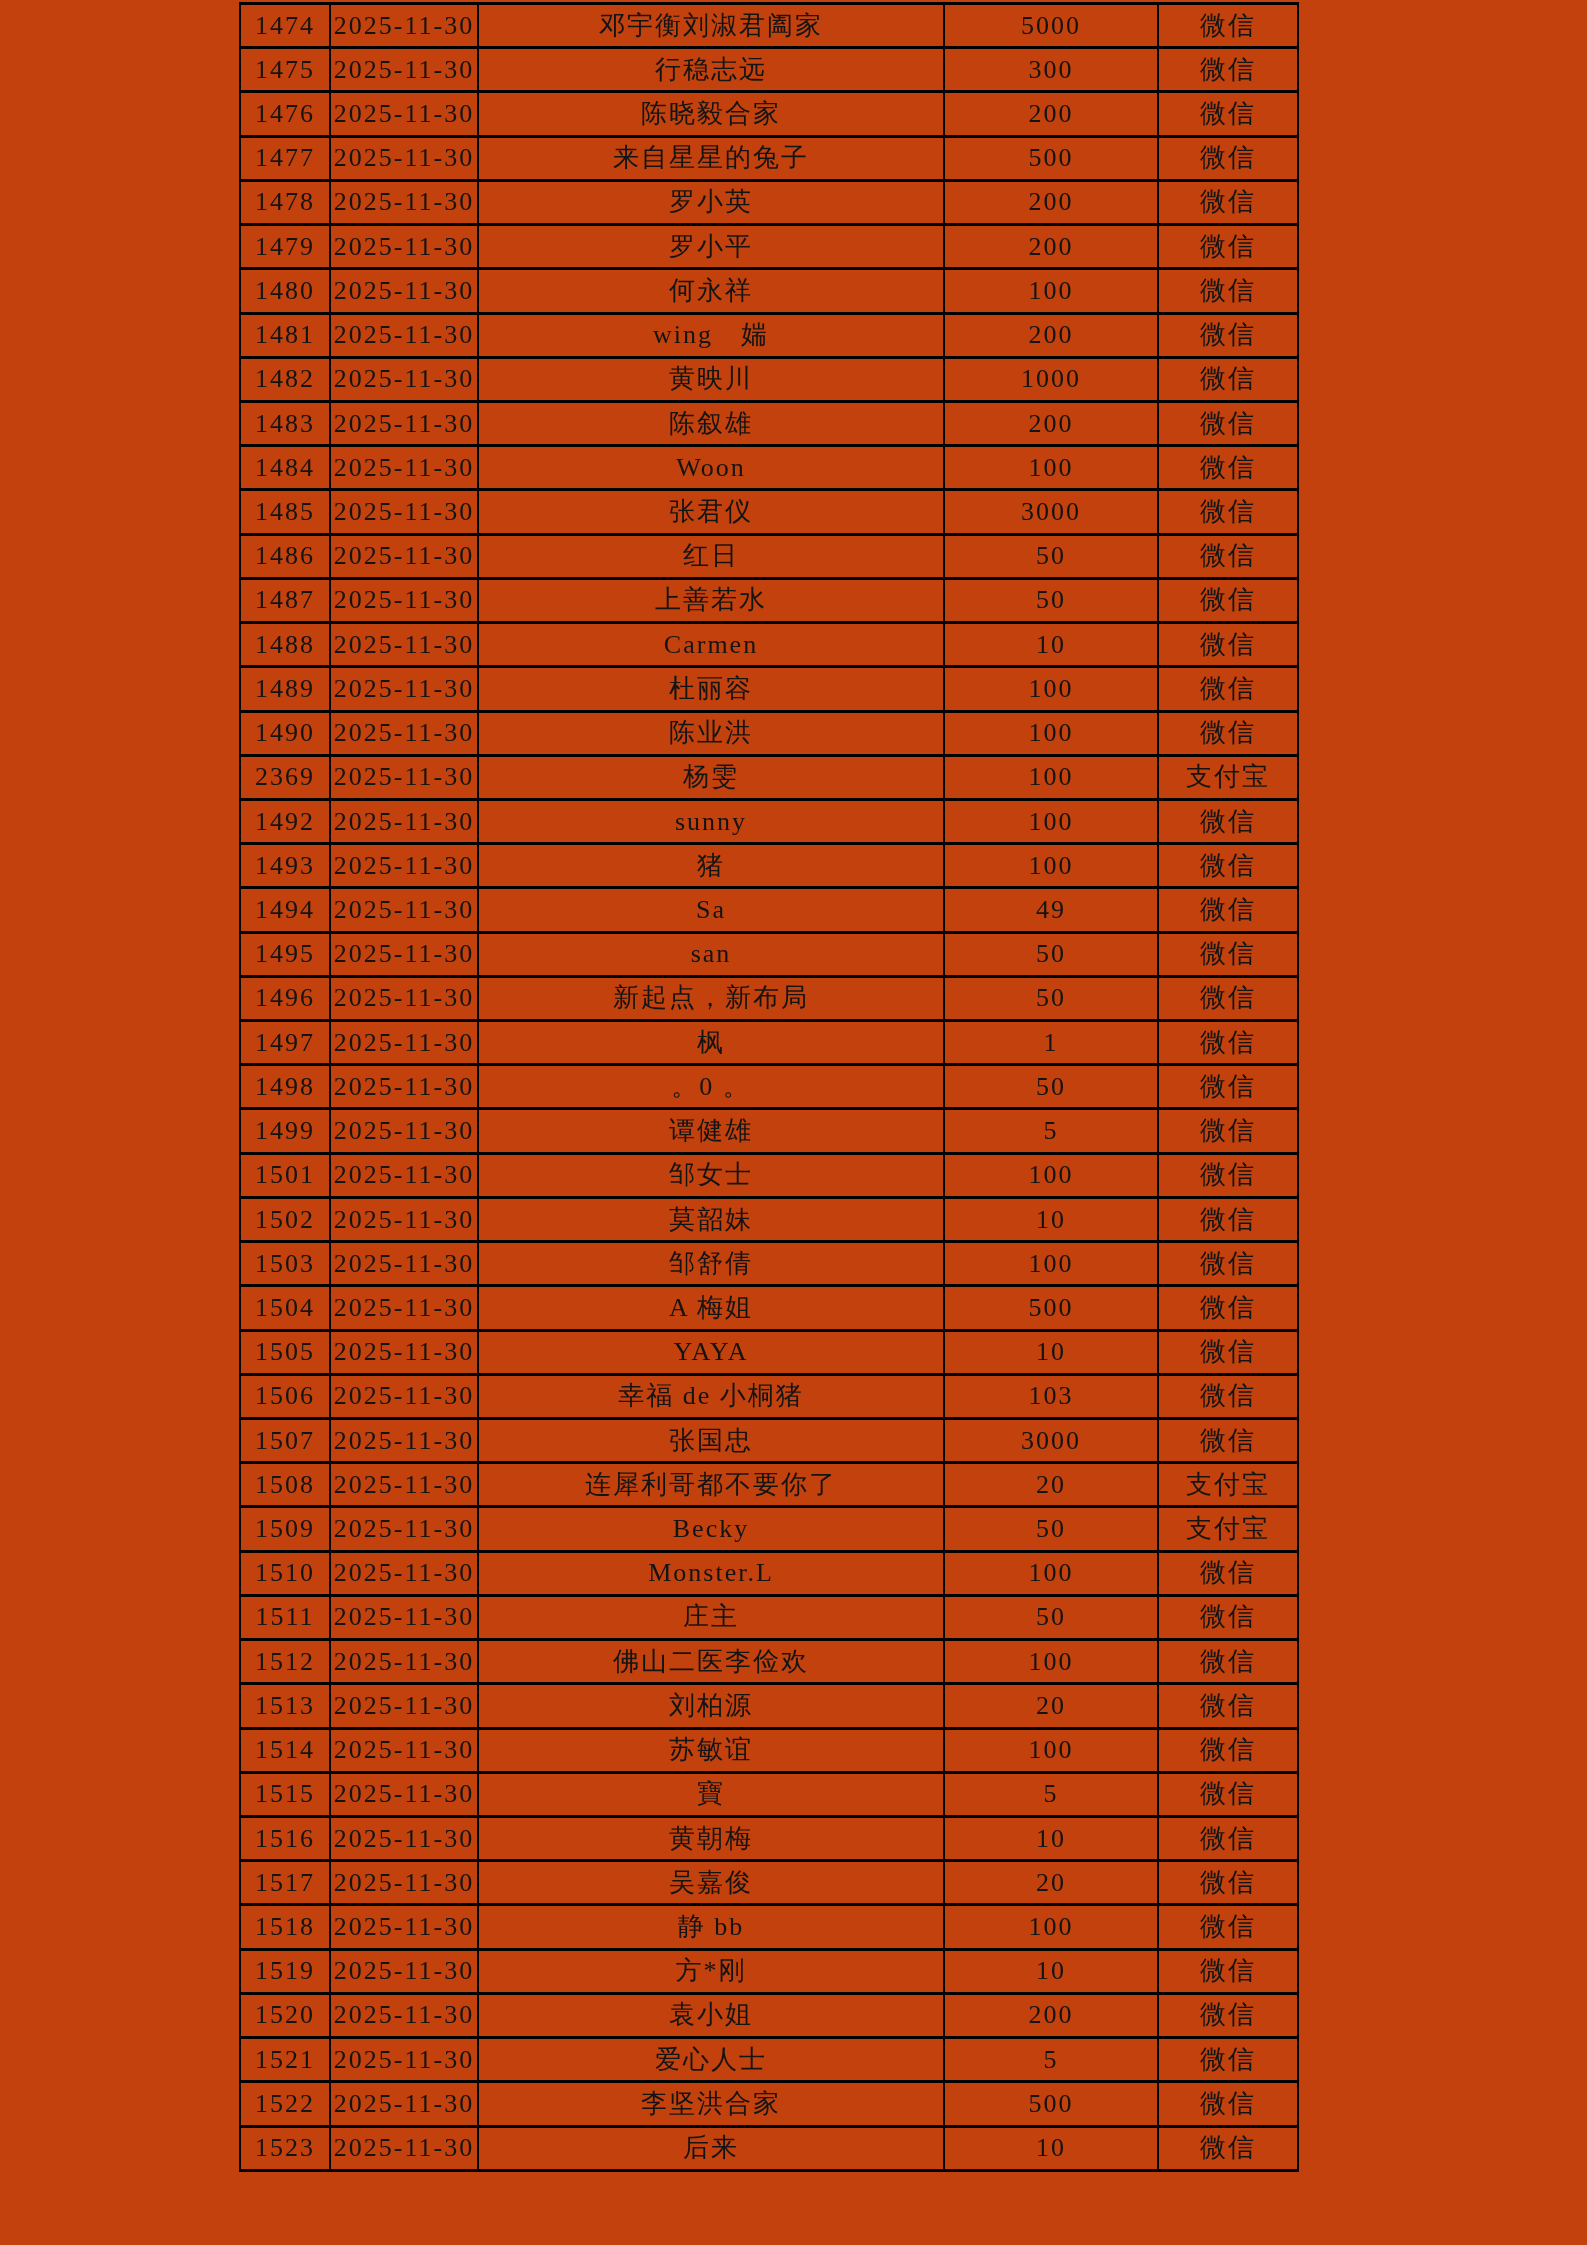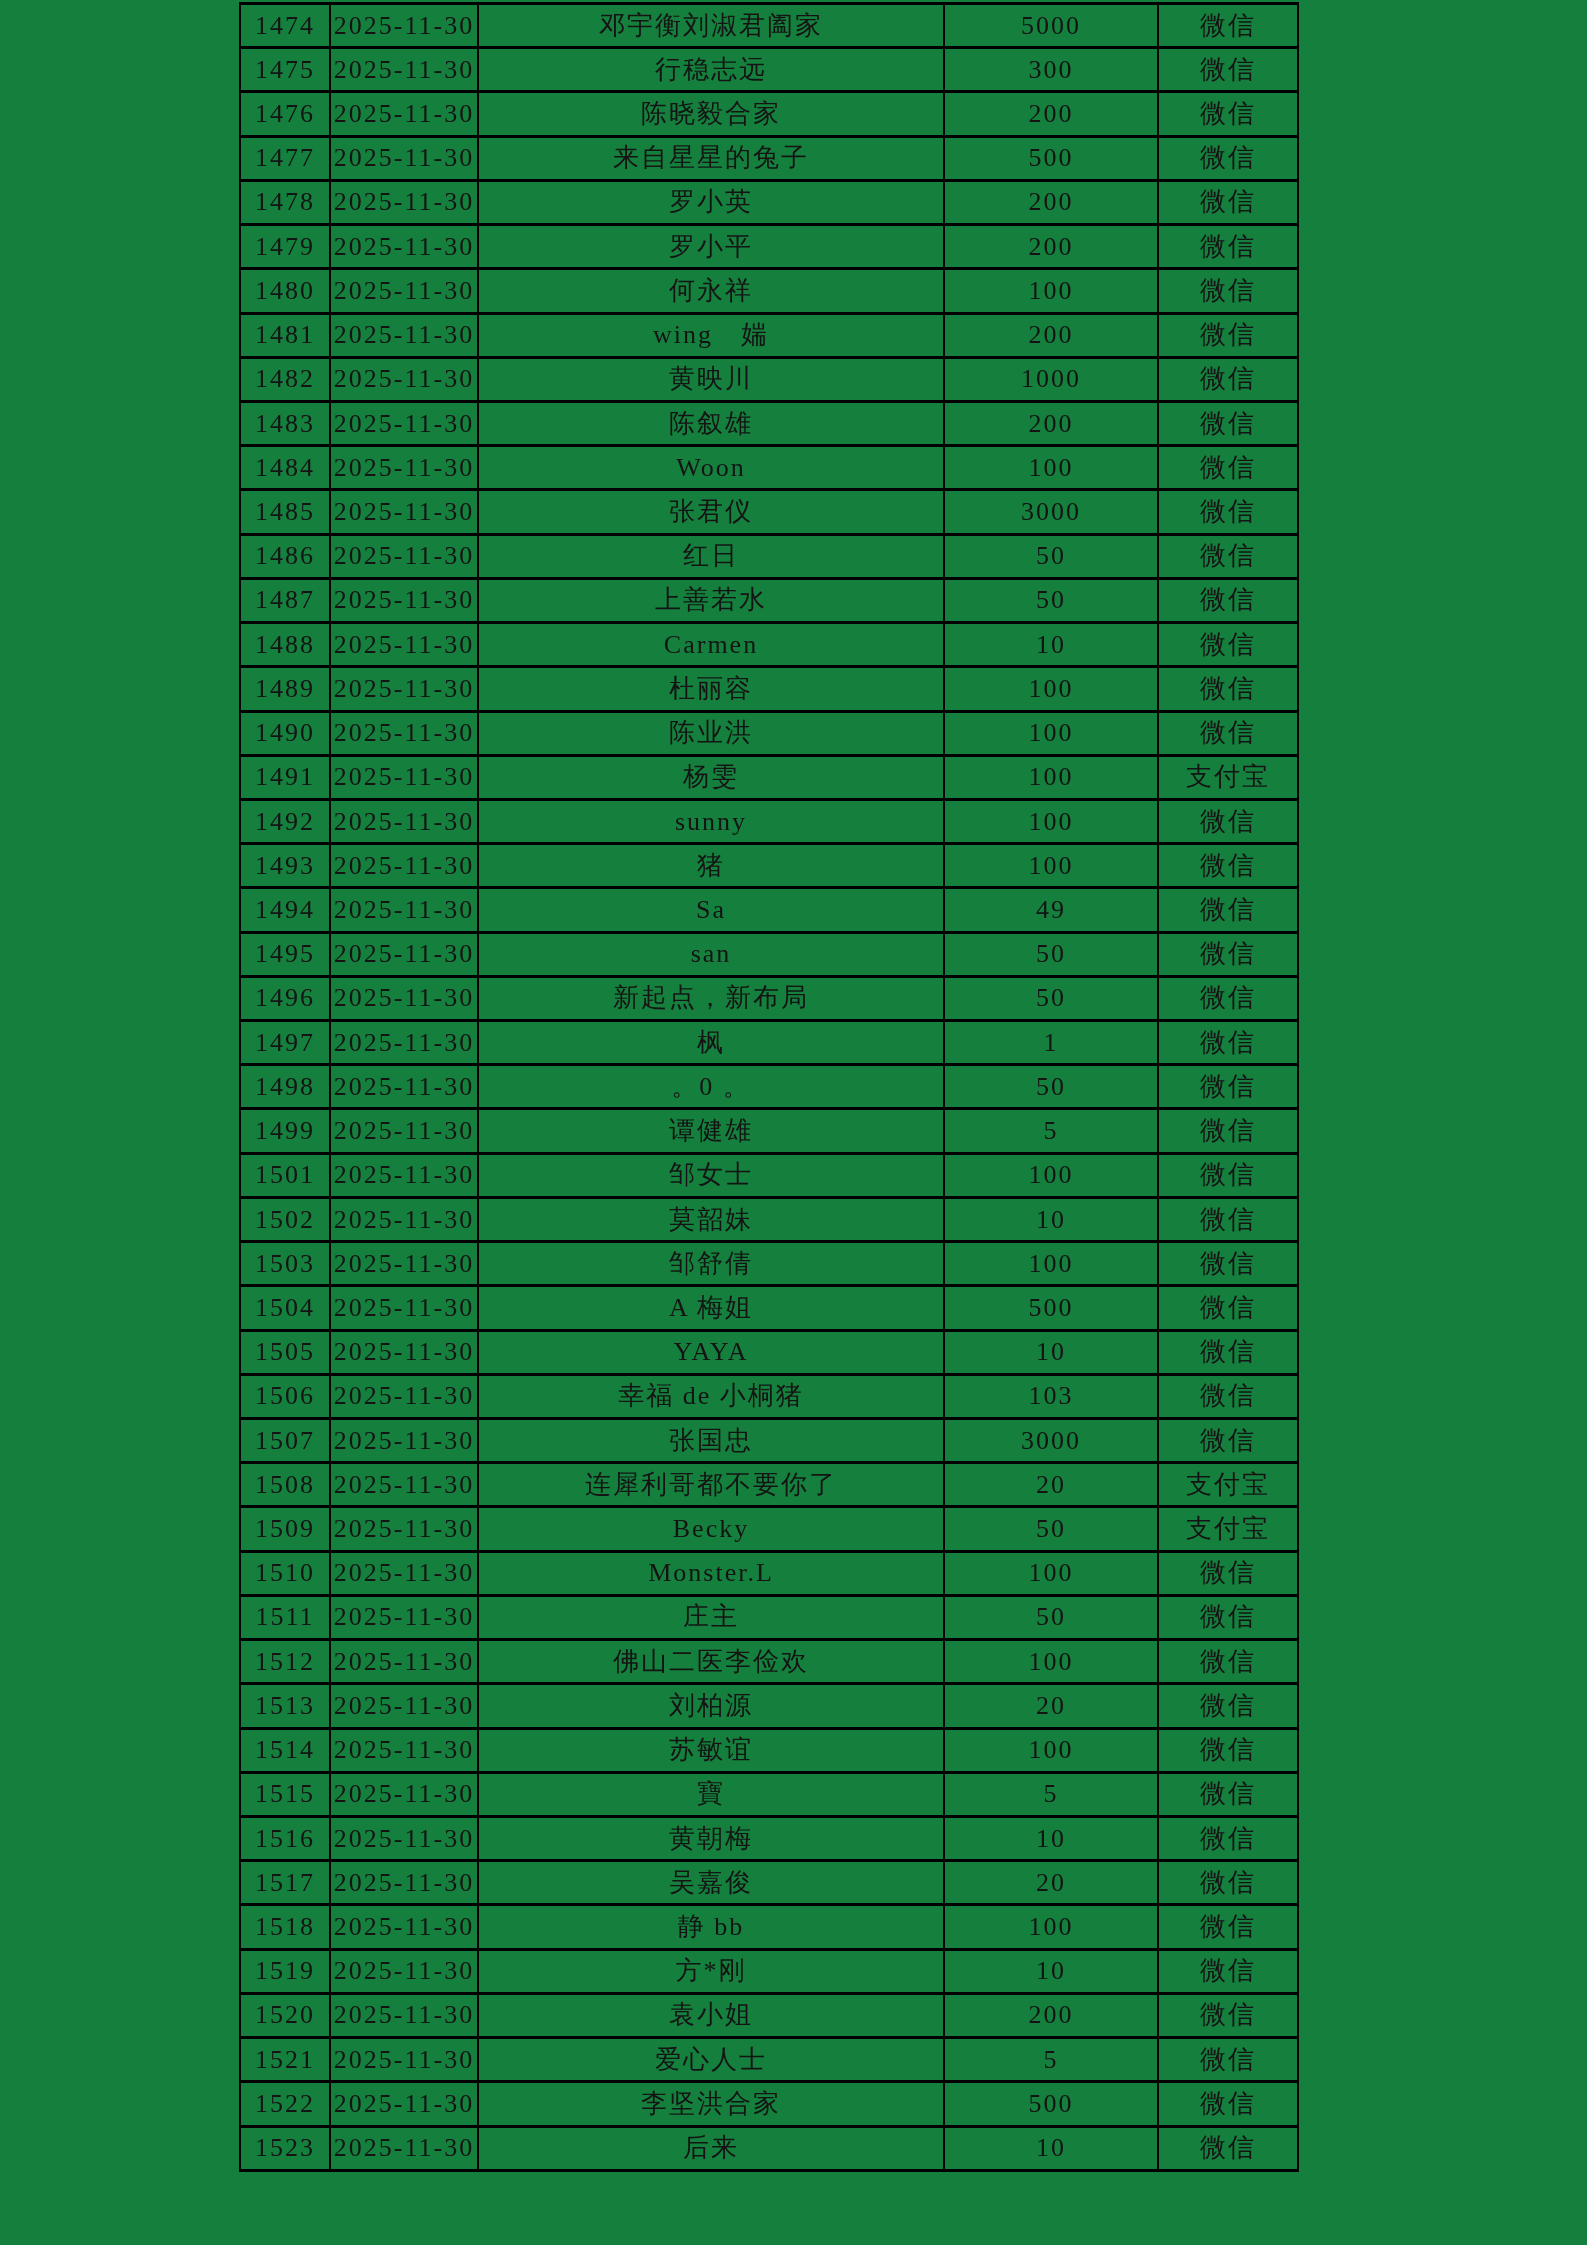--- a/index.html
+++ b/index.html
@@ -4,21 +4,21 @@
 <style>
   html, body {
     margin: 0;
     padding: 0;
     background: #ffffff;
   }
   .page {
     position: relative;
     width: 1587px;
     height: 2245px;
-    background: #15803d;
+    background: #c2410c;
     font-family: "Liberation Serif", "DejaVu Serif", serif;
     color: #141414;
     overflow: hidden;
   }
   table.donation-table {
     position: absolute;
     left: 239px;
     top: 2px;
     width: 1051px;
     border-collapse: collapse;
@@ -172,21 +172,21 @@
           <td class="col-method">微信</td>
         </tr>
         <tr>
           <td class="col-id">1490</td>
           <td class="col-date">2025-11-30</td>
           <td class="col-name">陈业洪</td>
           <td class="col-amount">100</td>
           <td class="col-method">微信</td>
         </tr>
         <tr>
-          <td class="col-id">1491</td>
+          <td class="col-id">2369</td>
           <td class="col-date">2025-11-30</td>
           <td class="col-name">杨雯</td>
           <td class="col-amount">100</td>
           <td class="col-method">支付宝</td>
         </tr>
         <tr>
           <td class="col-id">1492</td>
           <td class="col-date">2025-11-30</td>
           <td class="col-name">sunny</td>
           <td class="col-amount">100</td>

